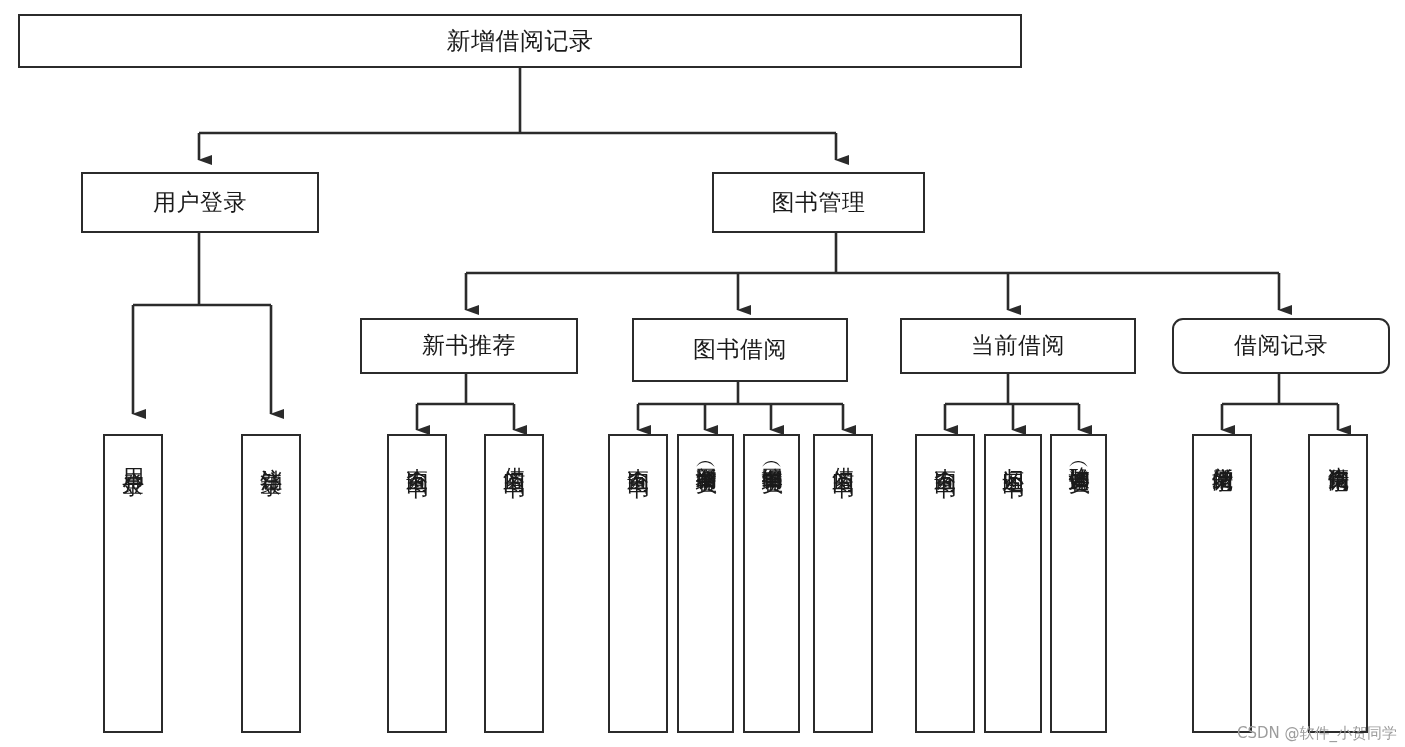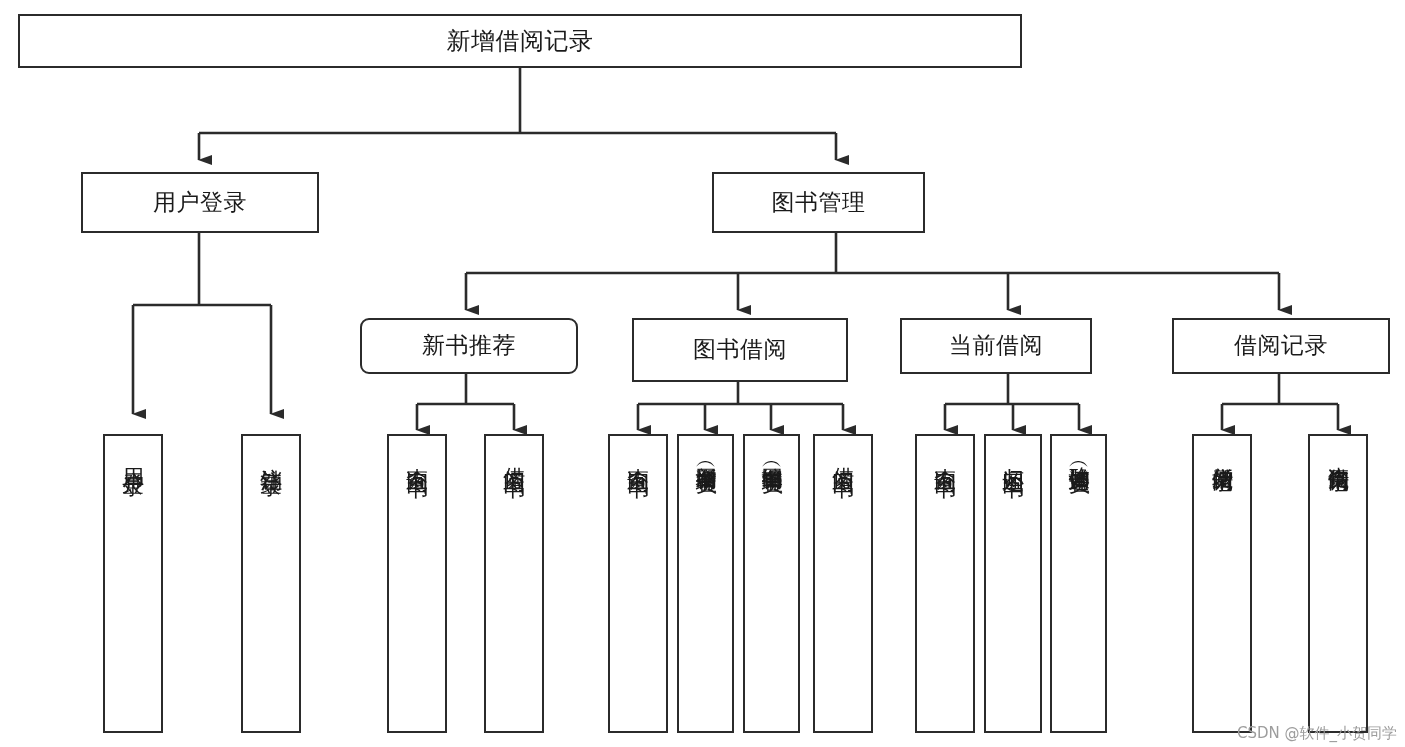--- a/index.html
+++ b/index.html
@@ -140,33 +140,33 @@
   </div>
 
   <div class="node h" style="left:81px; top:172px; width:238px; height:61px;">
     <span class="lbl">用户登录</span>
   </div>
 
   <div class="node h" style="left:712px; top:172px; width:213px; height:61px;">
     <span class="lbl">图书管理</span>
   </div>
 
-  <div class="node h" style="left:360px; top:318px; width:218px; height:56px;border-radius:9px;">
+  <div class="node h" style="left:360px; top:318px; width:218px; height:56px;">
     <span class="lbl">新书推荐</span>
   </div>
 
   <div class="node h" style="left:632px; top:318px; width:216px; height:64px;">
     <span class="lbl">图书借阅</span>
   </div>
 
-  <div class="node h" style="left:900px; top:318px; width:192px; height:56px;justify-content:center;">
+  <div class="node h" style="left:900px; top:318px; width:236px; height:56px;justify-content:center;">
     <span class="lbl">当前借阅</span>
   </div>
 
-  <div class="node h" style="left:1172px; top:318px; width:218px; height:56px;">
+  <div class="node h" style="left:1172px; top:318px; width:218px; height:56px;border-radius:11px;">
     <span class="lbl">借阅记录</span>
   </div>
 
   <div class="node v" style="left:103px; top:434px; width:60px; height:299px;">
     <span class="lbl">用户登录</span>
   </div>
 
   <div class="node v" style="left:241px; top:434px; width:60px; height:299px;">
     <span class="lbl">注销登录</span>
   </div>

